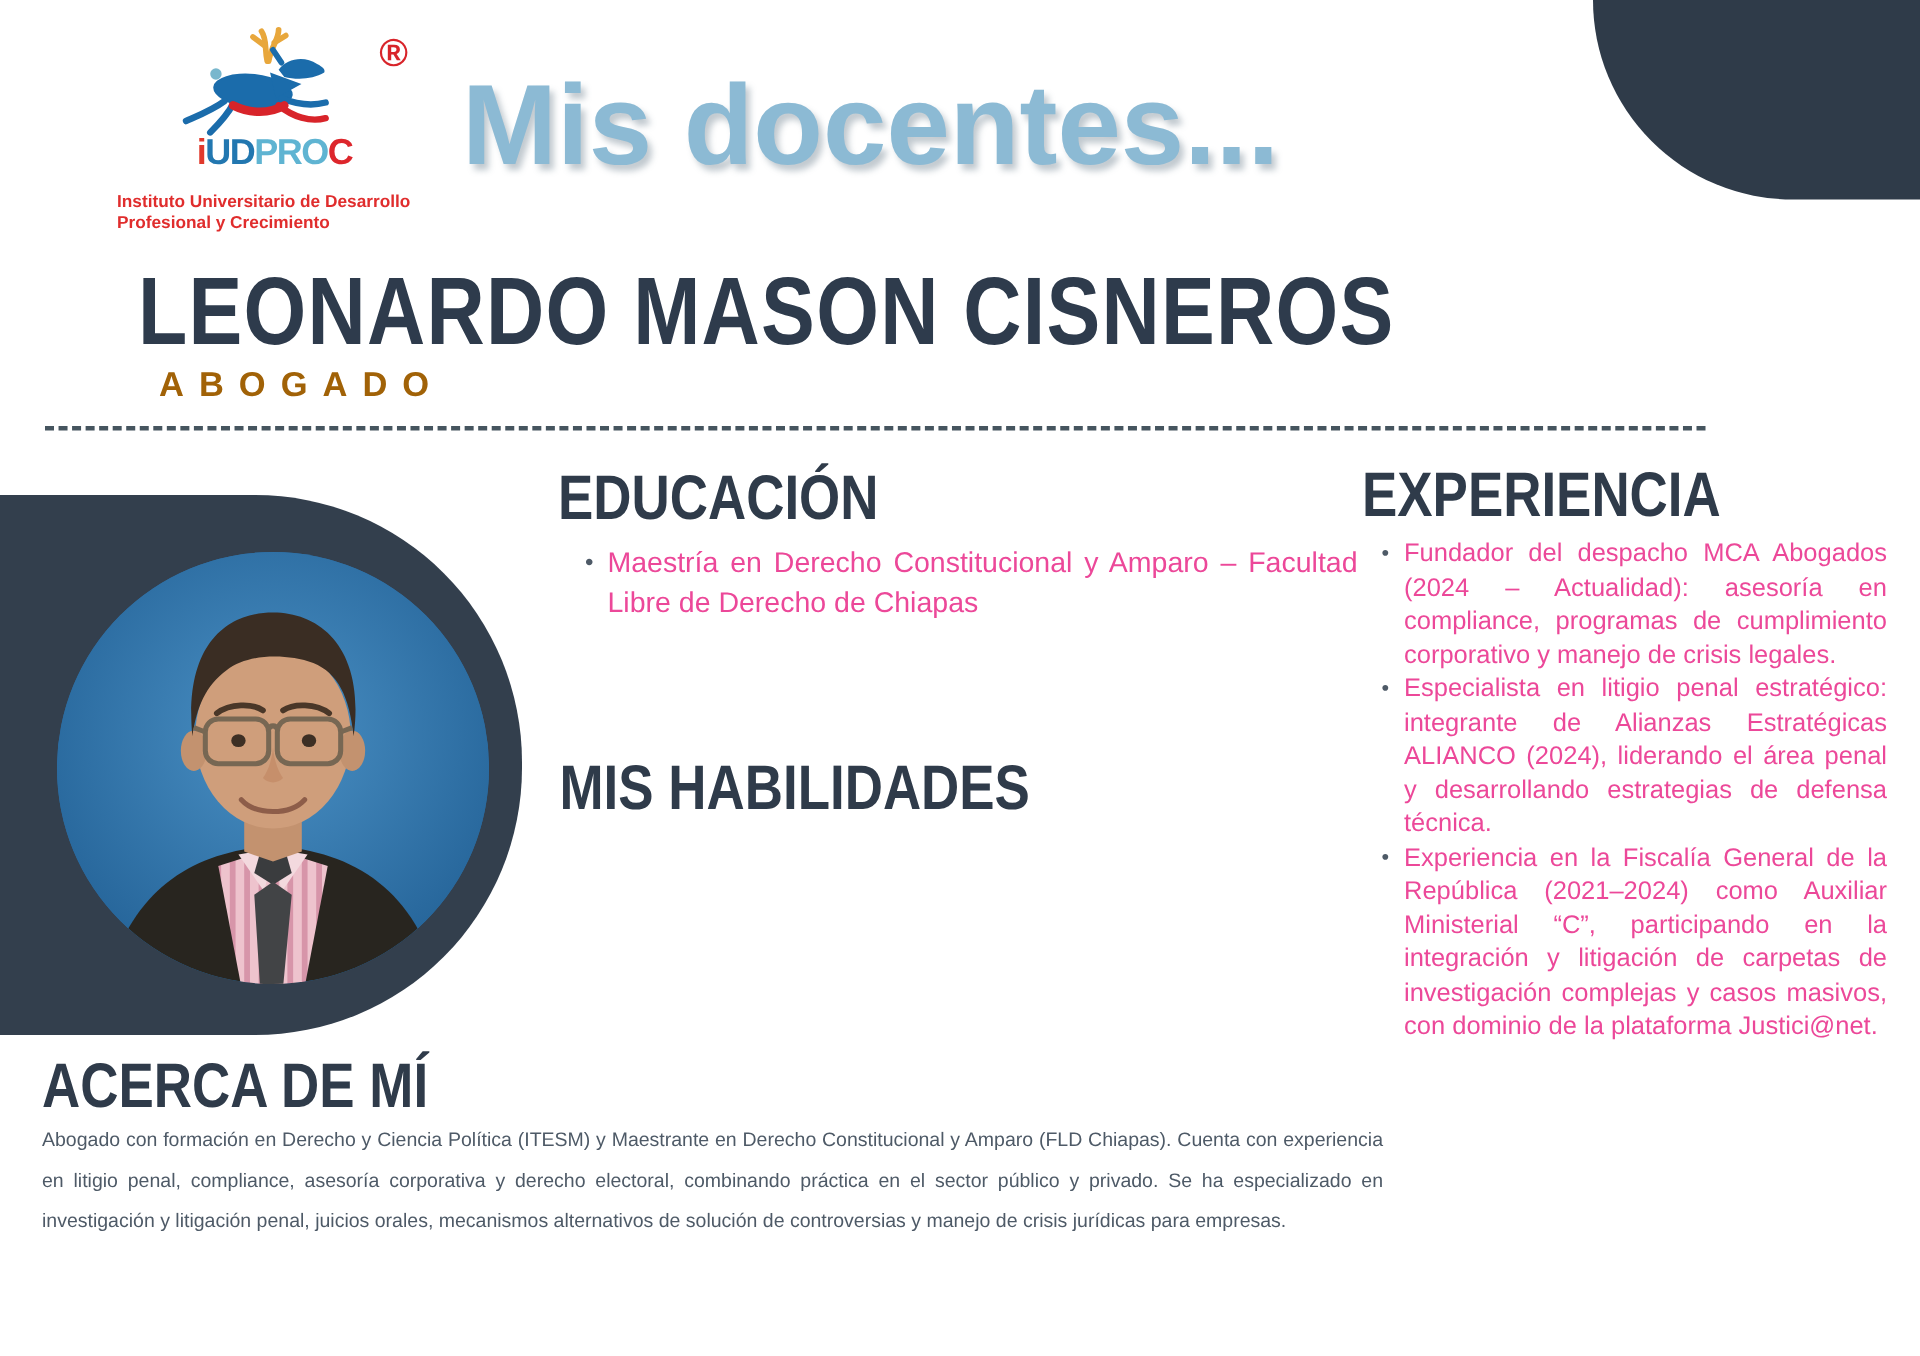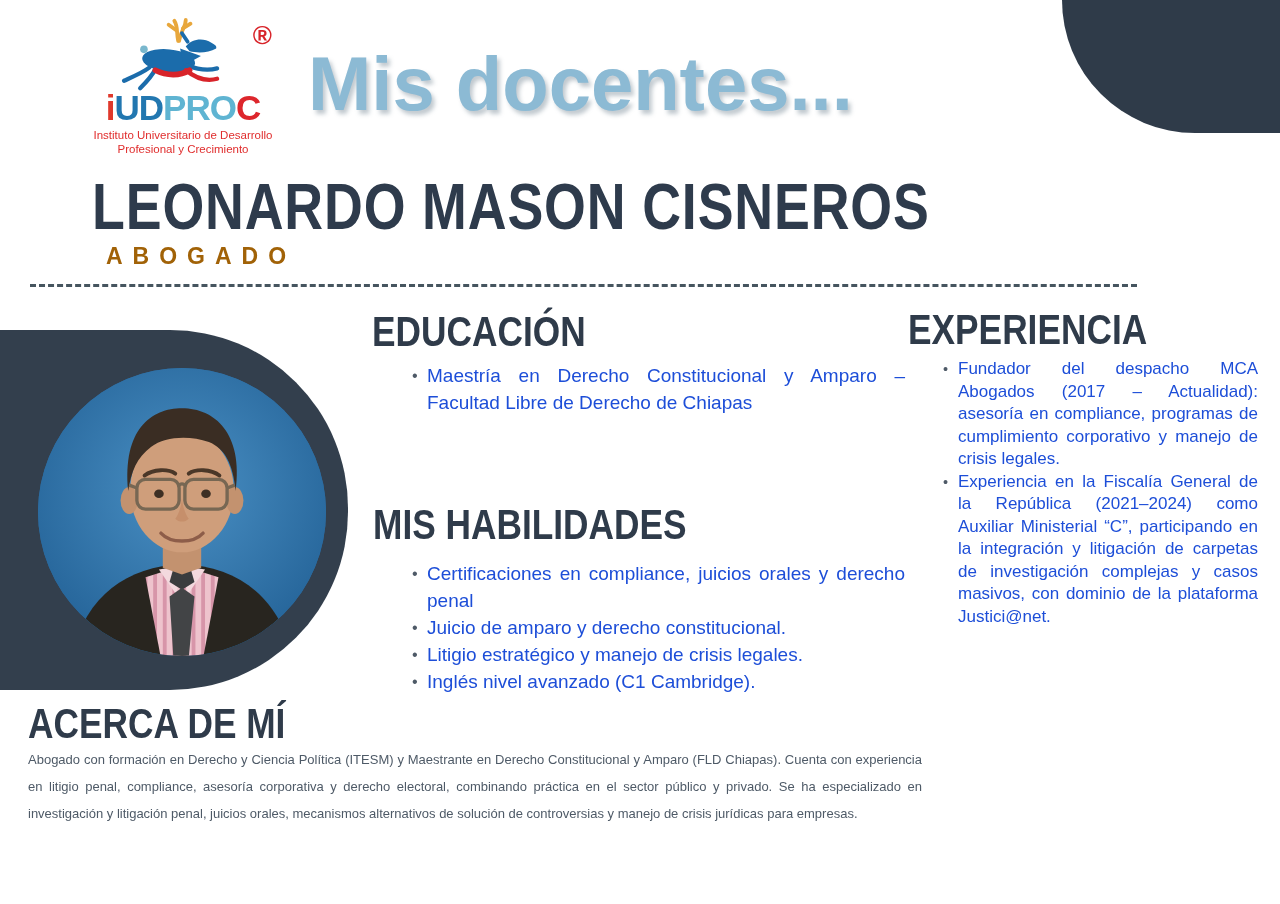--- a/index.html
+++ b/index.html
@@ -12,27 +12,27 @@
   
   .corner-shape {
     position:absolute; top:0; right:0; width:218px; height:133px;
     background:#2f3b49; border-radius:0 0 0 140px;
   }
 
   
   .logo-block { position:absolute; left:88px; top:16px; width:190px; height:150px; }
   .deer-svg { position:absolute; left:30px; top:2px; width:126px; height:76px; }
   .reg-mark { position:absolute; right:6px; top:6px; font-size:26px; color:#d8242a; font-weight:bold; line-height:1; }
-  .wordmark { position:absolute; left:0; top:72px; width:100%; text-align:center; font-weight:bold; font-size:35px; letter-spacing:-1px; white-space:nowrap; }
+  .wordmark { position:absolute; left:0; top:72px; width:100%; text-align:center; font-weight:bold; font-size:24px; letter-spacing:-1px; white-space:nowrap; }
   .wm-i   { color:#e0392c; }
   .wm-ud  { color:#2277b0; }
   .wm-pro { color:#5fb4d2; }
   .wm-c   { color:#dd262c; }
-  .tagline { position:absolute; left:-10px; top:112px; width:210px; text-align:center;
-    color:#e02d2d; font-weight:normal; font-size:11.5px; line-height:14px; }
+  .tagline { position:absolute; left:-10px; top:112px; width:210px; 
+    color:#e02d2d; font-weight:bold; font-size:11.5px; line-height:14px; }
 
   
   .page-title {
     position:absolute; left:308px; top:40px; font-size:76px; font-weight:bold;
     color:#8cbad4; white-space:nowrap; letter-spacing:0;
     text-shadow:3px 4px 4px rgba(100,120,135,0.40);
   }
 
   
   .profile-name {
@@ -67,21 +67,21 @@
     white-space:nowrap; display:inline-block; transform:scaleX(0.84); transform-origin:left top;
   }
   .t-education  { left:372px; top:308px; }
   .t-skills     { left:373px; top:501px; }
   .t-experience { left:908px; top:306px; }
   .t-about      { left:28px;  top:700px; }
 
   
   ul.blist { list-style:none; position:absolute; }
   ul.blist li {
-    position:relative; color:#1d4ed8; text-align:justify; text-justify:inter-word;margin-left:22px;
+    position:relative; color:#ec4899; text-align:justify; text-justify:inter-word;
   }
   ul.blist li::before {
     content:"•"; position:absolute; left:-15px; top:0; color:#4e5a67; font-size:0.85em;
   }
   .list-education { left:405px; top:362px; width:500px; }
   .list-education li { font-size:19px; line-height:27px; }
   .list-skills { left:405px; top:560px; width:500px; }
   .list-skills li { font-size:19px; line-height:27px; }
   .list-experience { left:936px; top:358px; width:322px; }
   .list-experience li { font-size:17px; line-height:22.5px; }
@@ -193,29 +193,24 @@
       </svg>
     </div>
   </div>
 
   <div class="sec-title t-education">EDUCACIÓN</div>
   <ul class="blist list-education">
     <li>Maestría en Derecho Constitucional y Amparo – Facultad Libre de Derecho de Chiapas</li>
   </ul>
 
   <div class="sec-title t-skills">MIS HABILIDADES</div>
-  <ul class="blist list-skills">
-    <li>Certificaciones en compliance, juicios orales y derecho penal</li>
-    <li>Juicio de amparo y derecho constitucional.</li>
-    <li>Litigio estratégico y manejo de crisis legales.</li>
-    <li>Inglés nivel avanzado (C1 Cambridge).</li>
-  </ul>
 
   <div class="sec-title t-experience">EXPERIENCIA</div>
   <ul class="blist list-experience">
-    <li>Fundador del despacho MCA Abogados (2017 – Actualidad): asesoría en compliance, programas de cumplimiento corporativo y manejo de crisis legales.</li>
+    <li>Fundador del despacho MCA Abogados (2024 – Actualidad): asesoría en compliance, programas de cumplimiento corporativo y manejo de crisis legales.</li>
+    <li>Especialista en litigio penal estratégico: integrante de Alianzas Estratégicas ALIANCO (2024), liderando el área penal y desarrollando estrategias de defensa técnica.</li>
     <li>Experiencia en la Fiscalía General de la República (2021–2024) como Auxiliar Ministerial “C”, participando en la integración y litigación de carpetas de investigación complejas y casos masivos, con dominio de la plataforma Justici@net.</li>
   </ul>
 
   <div class="sec-title t-about">ACERCA DE MÍ</div>
   <div class="about-text">Abogado con formación en Derecho y Ciencia Política (ITESM) y Maestrante en Derecho Constitucional y Amparo (FLD Chiapas). Cuenta con experiencia en litigio penal, compliance, asesoría corporativa y derecho electoral, combinando práctica en el sector público y privado. Se ha especializado en investigación y litigación penal, juicios orales, mecanismos alternativos de solución de controversias y manejo de crisis jurídicas para empresas.</div>
 
 </div>
 
 </body></html>

